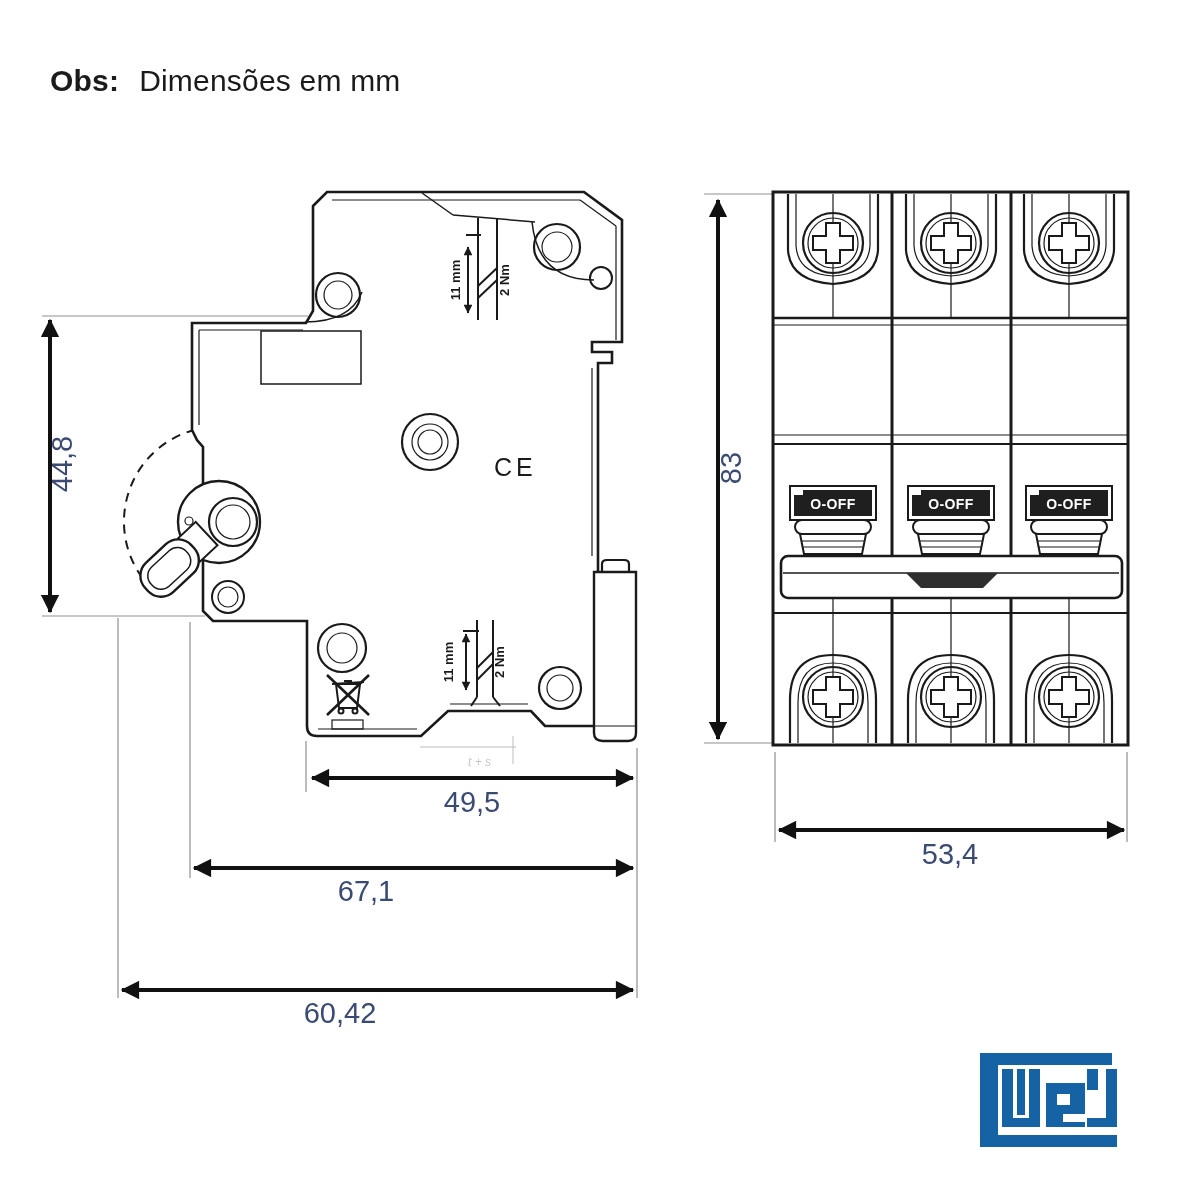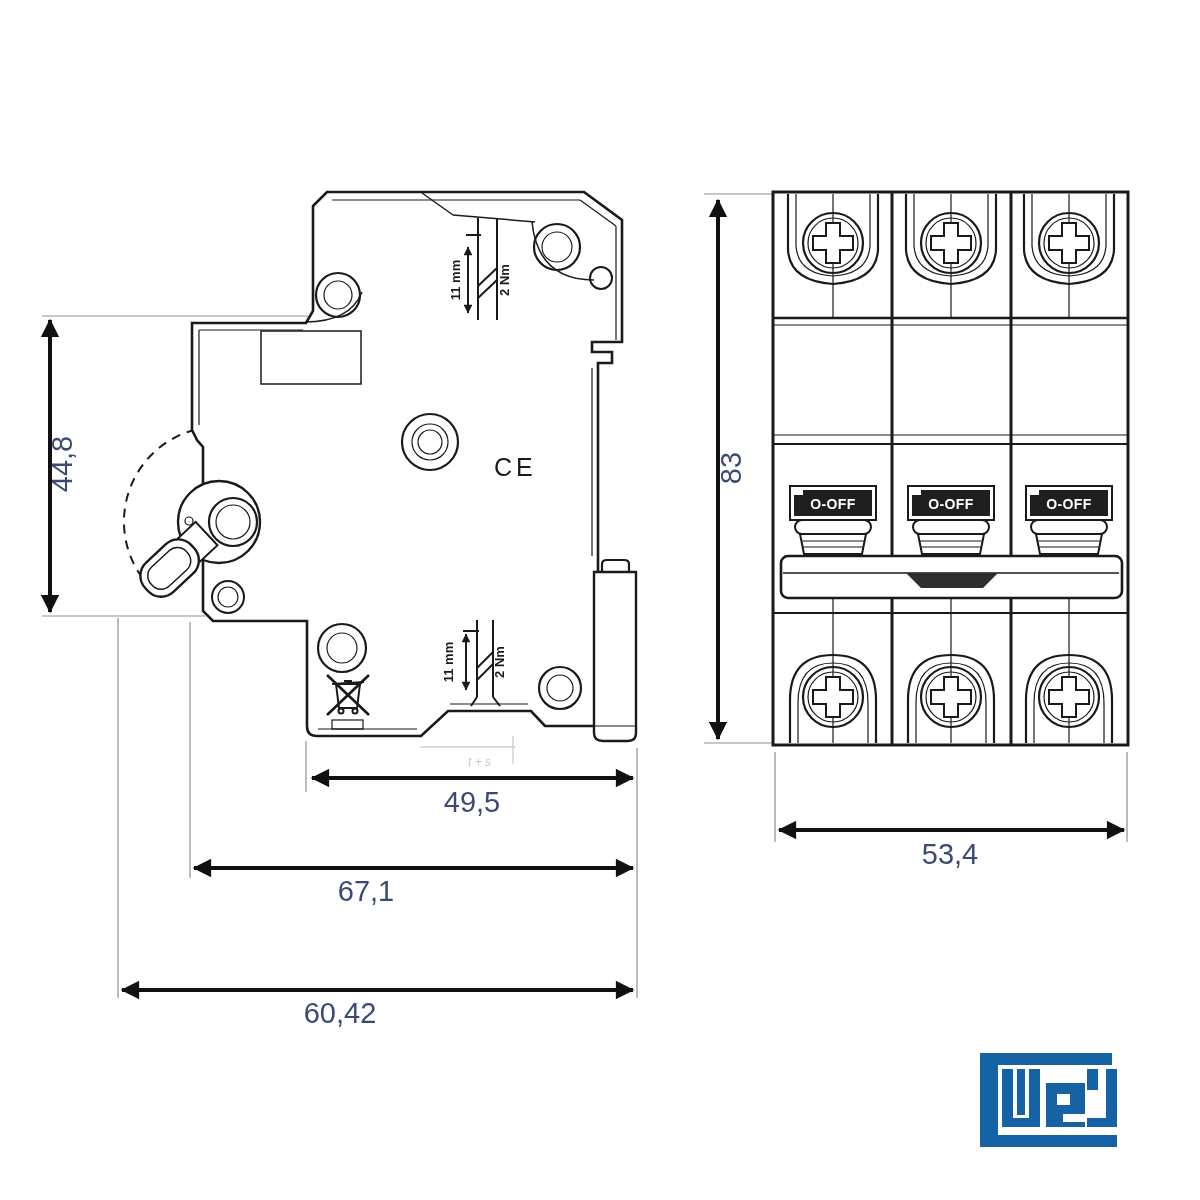--- a/index.html
+++ b/index.html
@@ -20,20 +20,23 @@
   .med{stroke-width:1.5;}
   .ext{stroke:#8f8f8f;stroke-width:1.2;fill:none;}
   .dimline{stroke:#111;stroke-width:4;fill:none;}
   .faint{stroke:#bdbdbd;stroke-width:1;fill:none;}
 </style>
 </head>
 <body>
 
 <div class="page">
 
+  <div class="note">
+    <span class="lbl">Obs:</span><span>Dimensões em mm</span>
+  </div>
 
   <svg width="1200" height="1200" viewBox="0 0 1200 1200">
     <defs>
       <marker id="ah" viewBox="0 0 10 10" refX="9.3" refY="5" markerWidth="7" markerHeight="4.6" orient="auto-start-reverse">
         <path d="M0,0 L10,5 L0,10 Z" fill="#111"></path>
       </marker>
       <marker id="ahs" viewBox="0 0 10 10" refX="9.3" refY="5" markerWidth="6" markerHeight="4.4" orient="auto-start-reverse">
         <path d="M0,0 L10,5 L0,10 Z" fill="#1a1a1a"></path>
       </marker>
     </defs>

